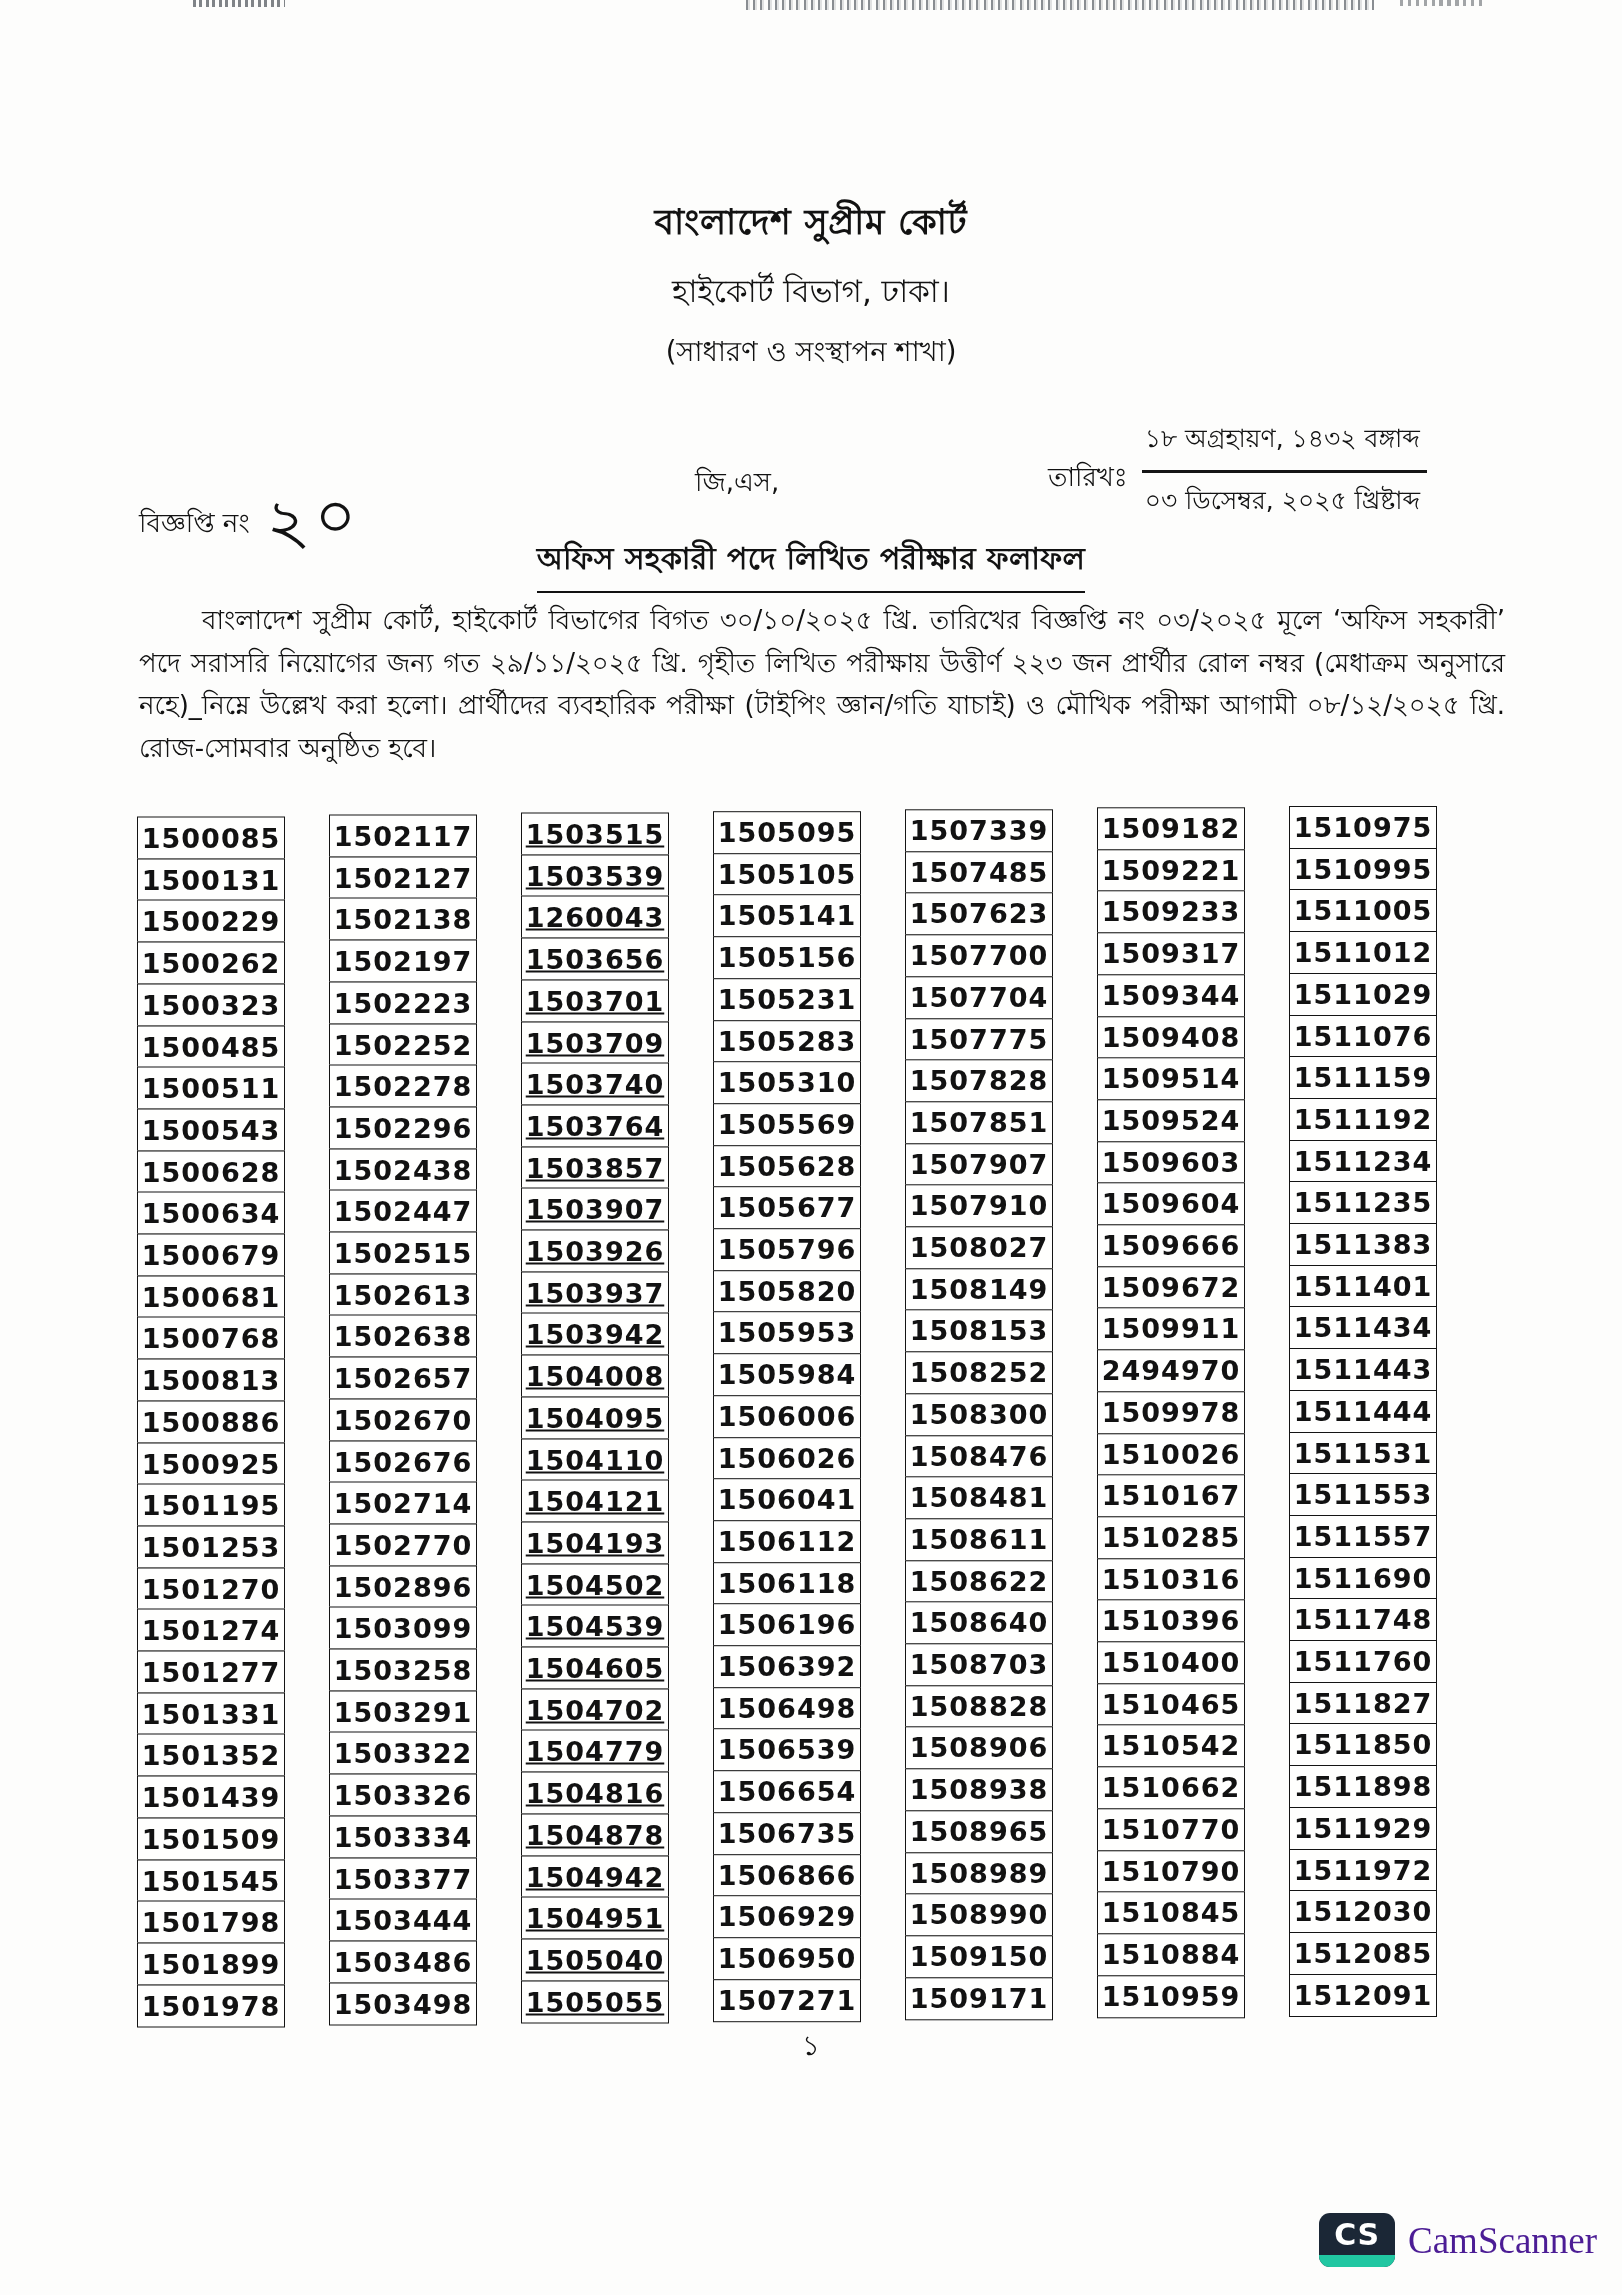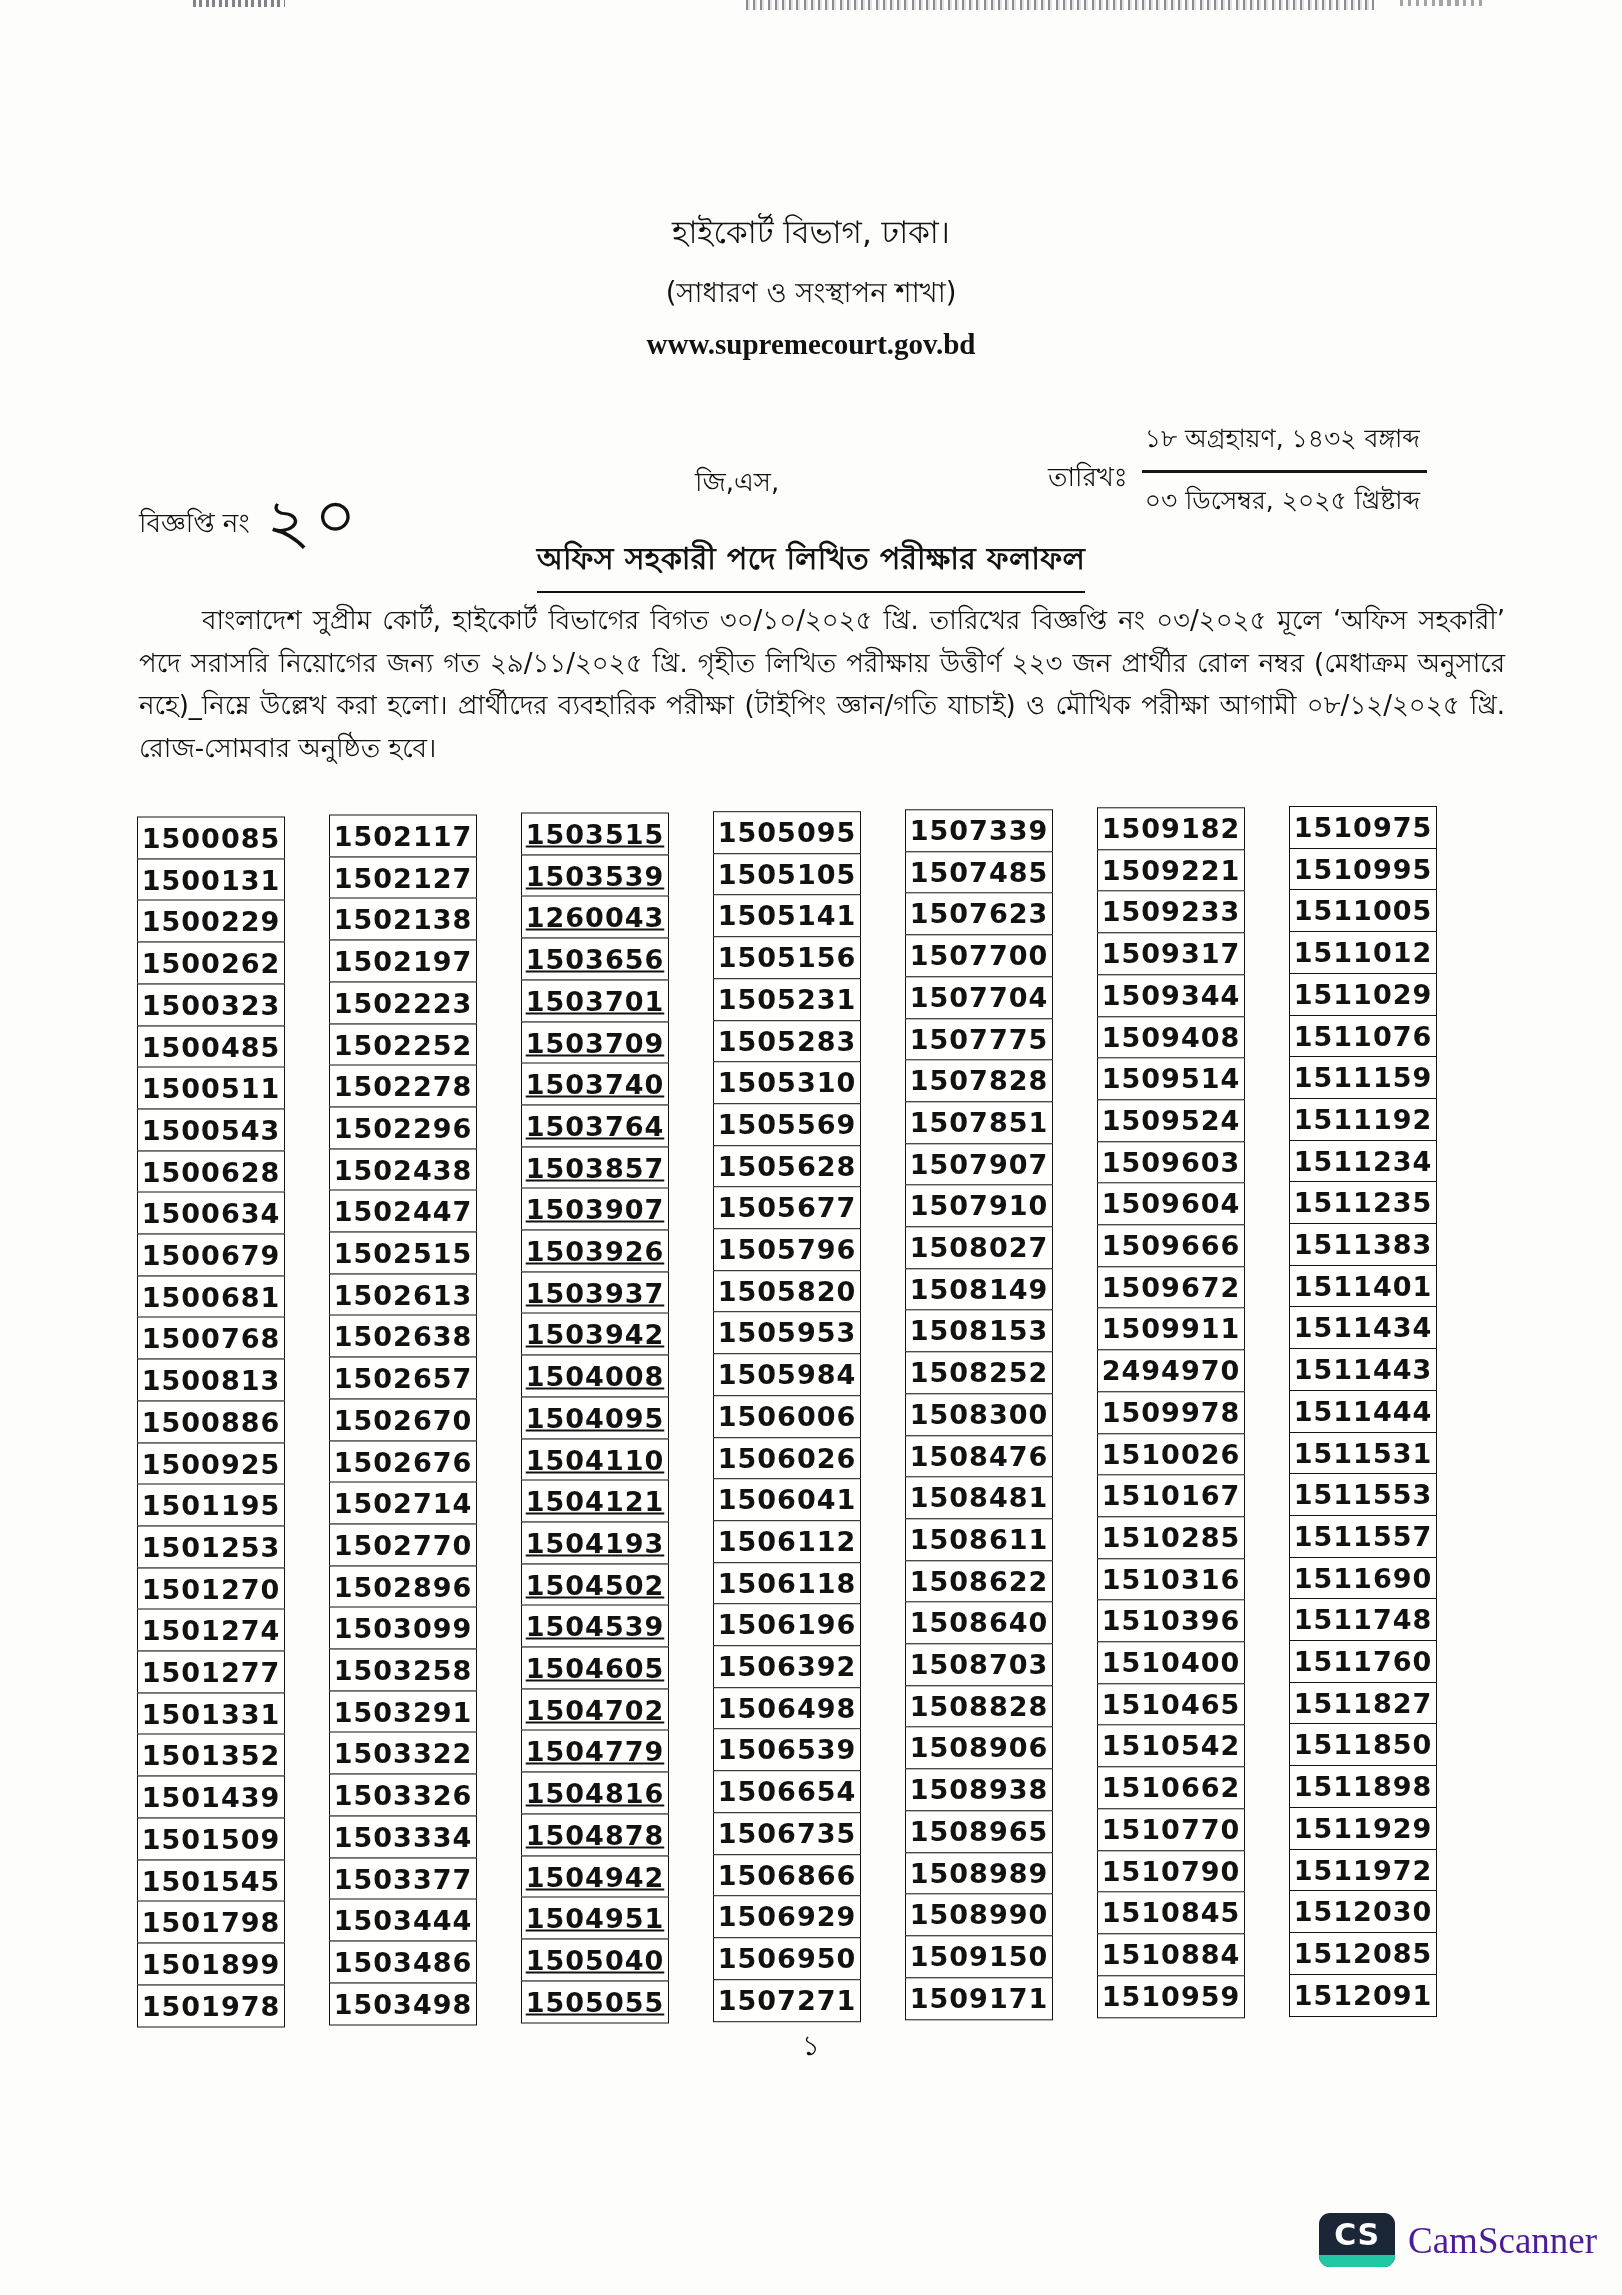--- a/index.html
+++ b/index.html
@@ -92,23 +92,23 @@
 </head>
 <body>
 
 <div class="page">
 
   <div class="artifact a1"></div>
   <div class="artifact a2"></div>
   <div class="artifact a3"></div>
 
   <div class="header">
+    <div class="org-name">বাংলাদেশ সুপ্রীম কোর্ট</div>
     <div class="division">হাইকোর্ট বিভাগ, ঢাকা।</div>
     <div class="branch">(সাধারণ ও সংস্থাপন শাখা)</div>
-    <div class="website">www.supremecourt.gov.bd</div>
   </div>
 
   <div class="meta-row">
     <div class="notice-no">
       <span>বিজ্ঞপ্তি নং</span>
       <span class="notice-no-value">২০</span>
     </div>
     <div class="gs-ref">জি,এস,</div>
     <div class="date-block">
       <span class="date-label">তারিখঃ</span>

